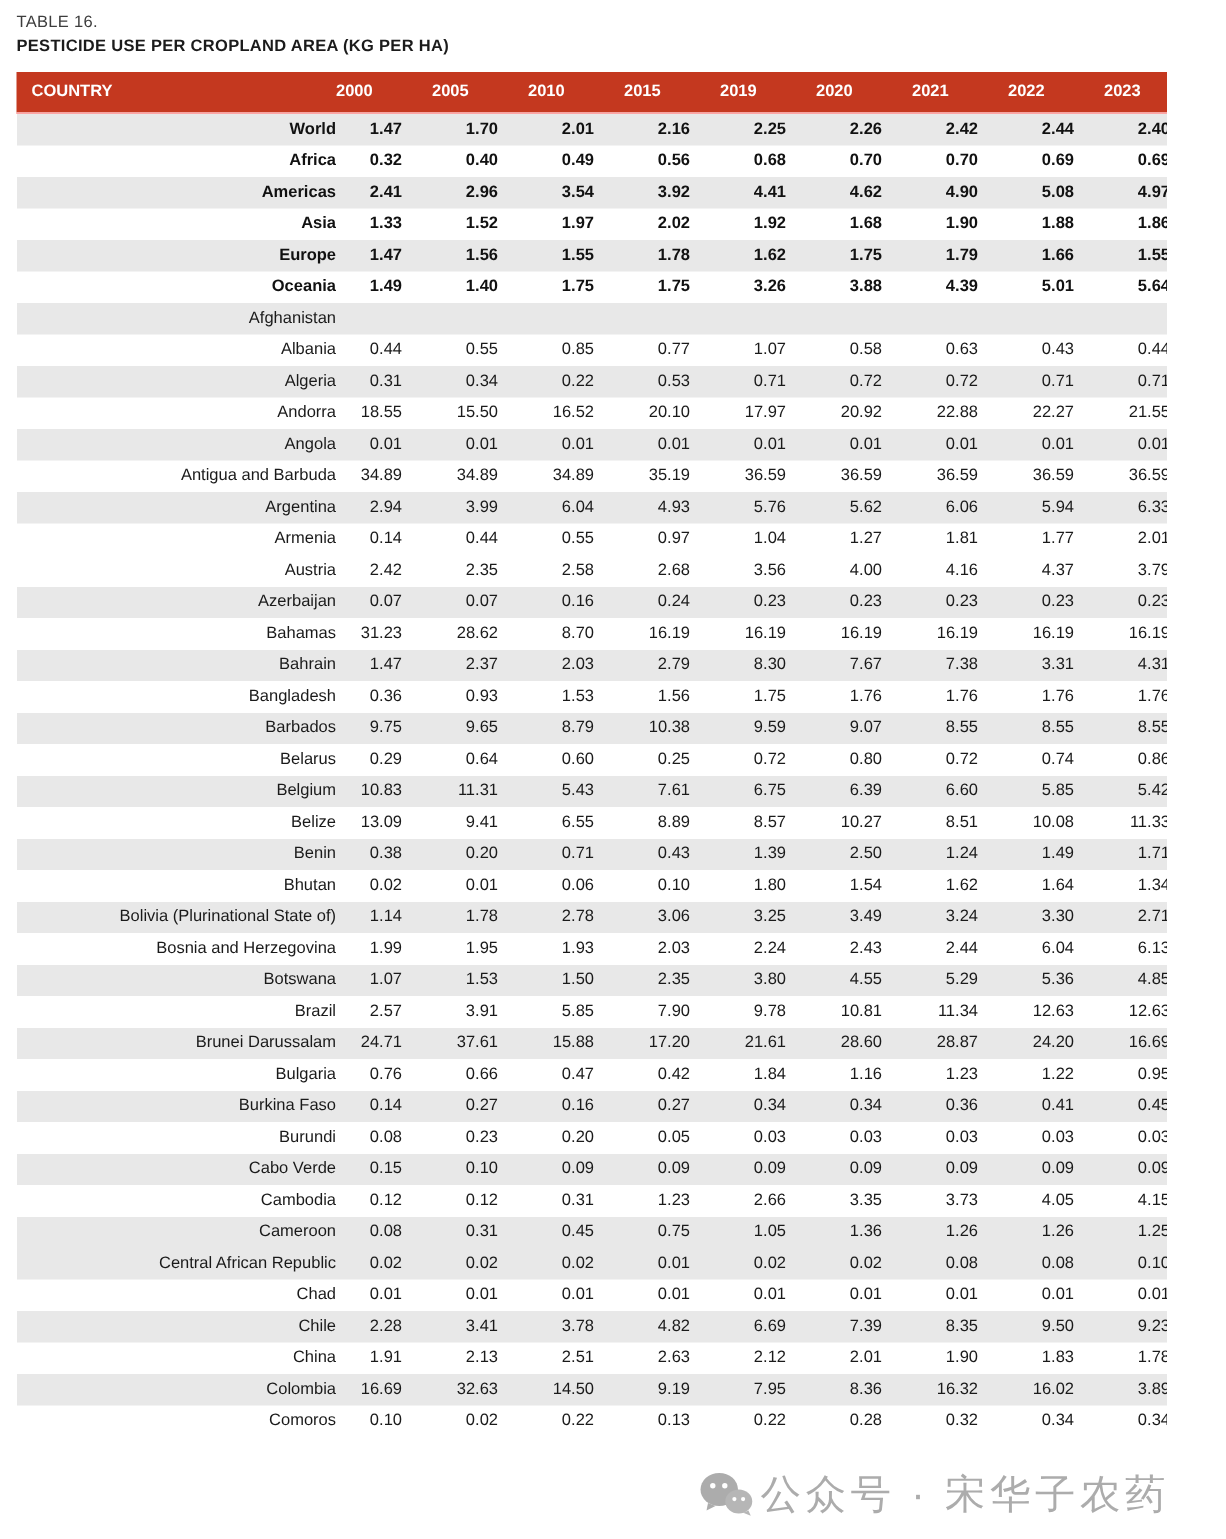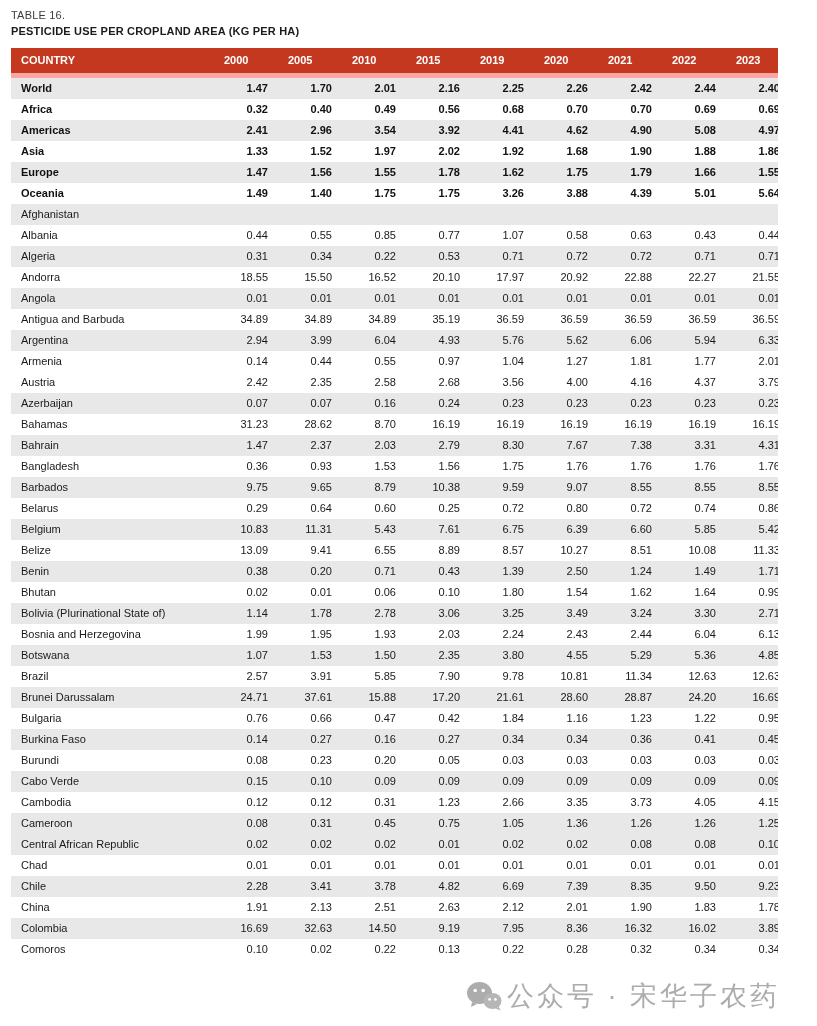--- a/index.html
+++ b/index.html
@@ -11,27 +11,27 @@
   .table-caption { font-size:11px; color:#3d3d3d; letter-spacing:.2px; line-height:14px; }
   .table-title   { font-size:11px; font-weight:bold; color:#1b1b1b; letter-spacing:.2px;
                    line-height:14px; margin-top:2px; }
 
   table { position:absolute; left:11px; top:48px; width:789px;
           border-collapse:collapse; table-layout:fixed; }
   col.c-country { width:213px; }
   col.c-year    { width:64px; }
 
   thead th { background:#C4381F; color:#ffffff; font-size:11px; font-weight:bold;
-             height:27px; border-bottom:5px solid #fca5a5; }
+             height:27px; border-bottom:1px solid #fca5a5; }
   th.country { text-align:left;  padding-left:10px; }
   th.year    { text-align:left; padding-right:20px; }
 
   tbody td { font-size:11px; color:#1a1a1a; height:21px; line-height:21px;
              white-space:nowrap; overflow:hidden; }
-  td.country { text-align:left;  padding-left:10px; }
+  td.country { text-align:right;  padding-left:10px; }
   td.value   { text-align:right; padding-right:20px;
                font-variant-numeric:tabular-nums; }
   tr.stripe { background:#E8E8E8; }
   tr.agg td { font-weight:bold; color:#111111; }
 
   .watermark { position:absolute; left:466px; top:979px; display:flex;
                align-items:center; gap:5px; opacity:.72; pointer-events:none; }
   .watermark .wm-text { font-size:27px; color:#8d8d8d; letter-spacing:3px;
                         white-space:nowrap; line-height:34px; }
   .wm-icon { flex:0 0 auto; }
@@ -365,21 +365,21 @@
         <tr class="">
           <td class="country">Bhutan</td>
           <td class="value">0.02</td>
           <td class="value">0.01</td>
           <td class="value">0.06</td>
           <td class="value">0.10</td>
           <td class="value">1.80</td>
           <td class="value">1.54</td>
           <td class="value">1.62</td>
           <td class="value">1.64</td>
-          <td class="value">0.99</td>
+          <td class="value">1.34</td>
         </tr>
         <tr class="stripe ">
           <td class="country">Bolivia (Plurinational State of)</td>
           <td class="value">1.14</td>
           <td class="value">1.78</td>
           <td class="value">2.78</td>
           <td class="value">3.06</td>
           <td class="value">3.25</td>
           <td class="value">3.49</td>
           <td class="value">3.24</td>

